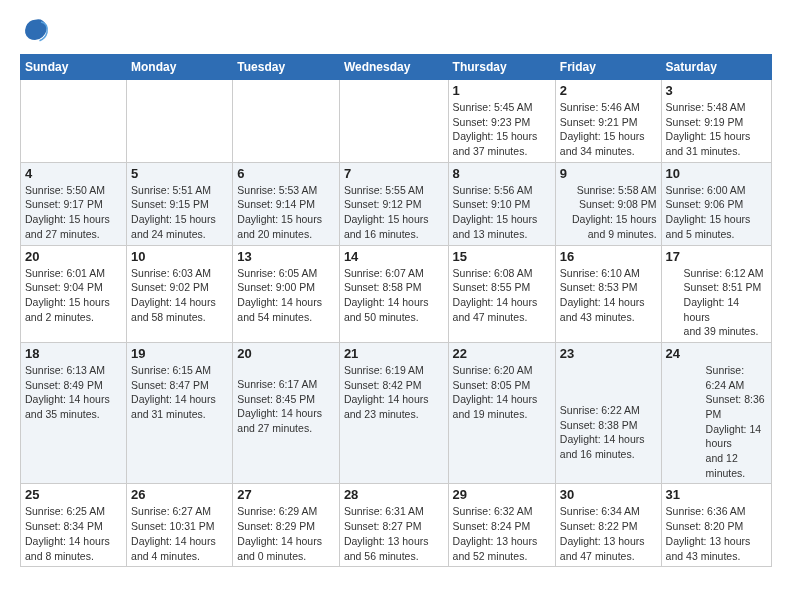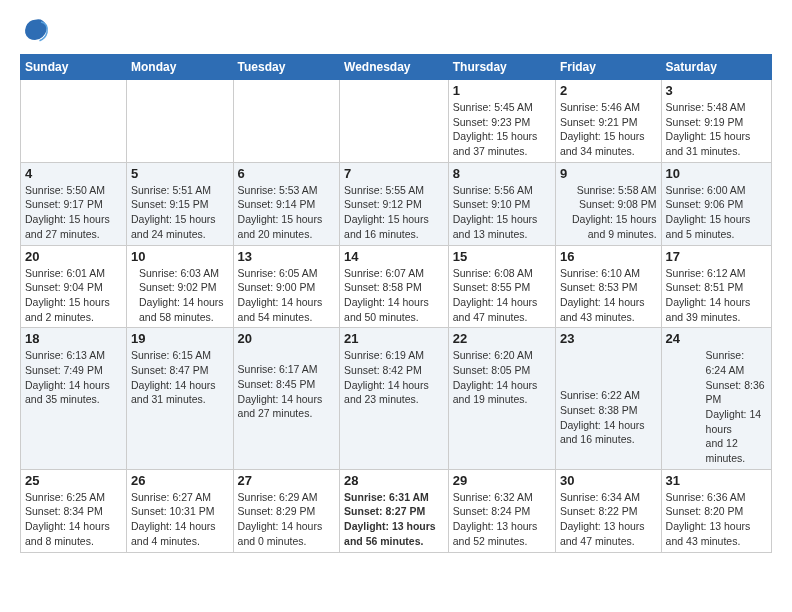--- a/index.html
+++ b/index.html
@@ -205,21 +205,21 @@
         <tr>
           <td>
             <span class="day-num">20</span>
             <div class="day-info" style="white-space: pre-line;">Sunrise: 6:01 AM
 Sunset: 9:04 PM
 Daylight: 15 hours
 and 2 minutes.</div>
           </td>
           <td>
             <span class="day-num">10</span>
-            <div class="day-info" style="white-space: pre-line; margin-left: 8px;">Sunrise: 6:03 AM
+            <div class="day-info" style="white-space: pre-line;">Sunrise: 6:03 AM
 Sunset: 9:02 PM
 Daylight: 14 hours
 and 58 minutes.</div>
           </td>
           <td>
             <span class="day-num">13</span>
             <div class="day-info" style="white-space: pre-line;">Sunrise: 6:05 AM
 Sunset: 9:00 PM
 Daylight: 14 hours
 and 54 minutes.</div>
@@ -240,31 +240,31 @@
           </td>
           <td>
             <span class="day-num">16</span>
             <div class="day-info" style="white-space: pre-line;">Sunrise: 6:10 AM
 Sunset: 8:53 PM
 Daylight: 14 hours
 and 43 minutes.</div>
           </td>
           <td>
             <span class="day-num">17</span>
-            <div class="day-info" style="white-space: pre-line;">Sunrise: 6:12 AM
+            <div class="day-info" style="white-space: pre-line; margin-left: 18px;">Sunrise: 6:12 AM
 Sunset: 8:51 PM
 Daylight: 14 hours
 and 39 minutes.</div>
           </td>
         </tr>
         <tr>
           <td>
             <span class="day-num">18</span>
             <div class="day-info" style="white-space: pre-line;">Sunrise: 6:13 AM
-Sunset: 7:49 PM
+Sunset: 8:49 PM
 Daylight: 14 hours
 and 35 minutes.</div>
           </td>
           <td>
             <span class="day-num">19</span>
             <div class="day-info" style="white-space: pre-line;">Sunrise: 6:15 AM
 Sunset: 8:47 PM
 Daylight: 14 hours
 and 31 minutes.</div>
           </td>
@@ -321,21 +321,21 @@
           </td>
           <td>
             <span class="day-num">27</span>
             <div class="day-info" style="white-space: pre-line;">Sunrise: 6:29 AM
 Sunset: 8:29 PM
 Daylight: 14 hours
 and 0 minutes.</div>
           </td>
           <td>
             <span class="day-num">28</span>
-            <div class="day-info" style="white-space: pre-line; font-weight: bold;">Sunrise: 6:31 AM
+            <div class="day-info" style="white-space: pre-line;">Sunrise: 6:31 AM
 Sunset: 8:27 PM
 Daylight: 13 hours
 and 56 minutes.</div>
           </td>
           <td>
             <span class="day-num">29</span>
             <div class="day-info" style="white-space: pre-line;">Sunrise: 6:32 AM
 Sunset: 8:24 PM
 Daylight: 13 hours
 and 52 minutes.</div>

